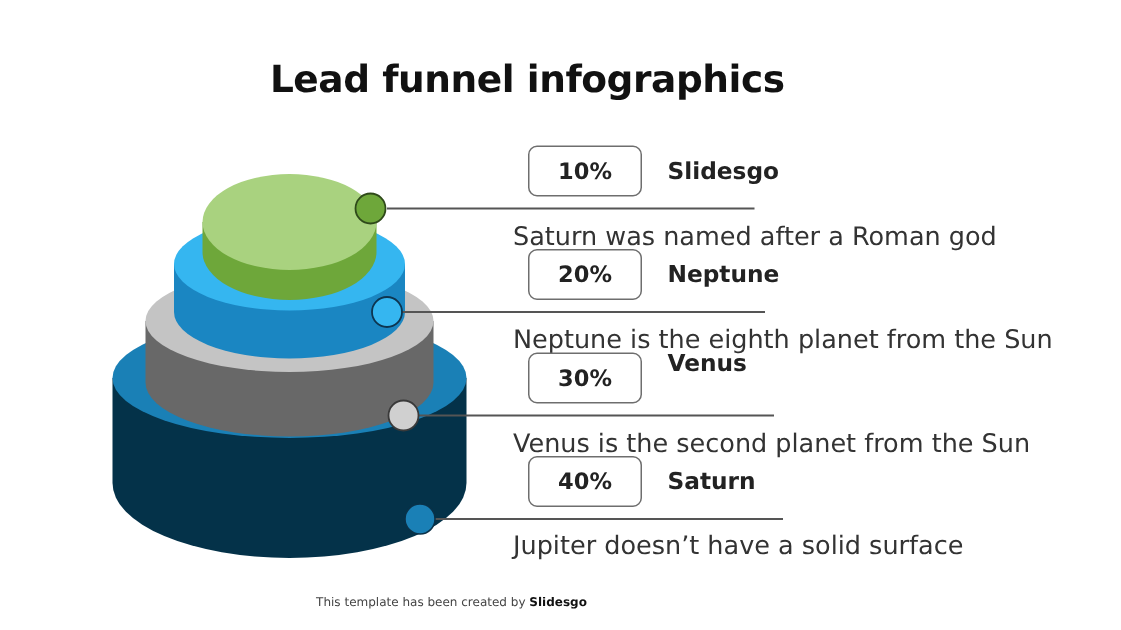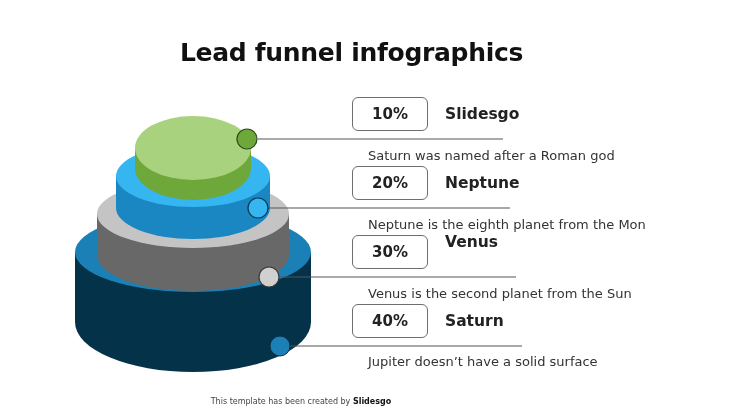--- a/index.html
+++ b/index.html
@@ -5,21 +5,21 @@
   html, body { margin: 0; padding: 0; background: #ffffff; }
   body { width: 747px; height: 420px; position: relative; overflow: hidden;
          font-family: "DejaVu Sans", sans-serif; color: #1a1a1a; }
   .title { position: absolute; left: 0; width: 703px; top: 38px; text-align: center;
            font-size: 25px; font-weight: bold; letter-spacing: -0.3px; color: #111; }
   svg.funnel { position: absolute; left: 0; top: 0; }
   .pct-box { position: absolute; left: 352px; width: 76px; height: 34px; border: 1.3px solid #6e6e6e;
              border-radius: 6px; box-sizing: border-box; display: flex; align-items: center;
              justify-content: center; font-size: 15px; font-weight: bold; color: #222; background: #fff; }
   .item-name { position: absolute; left: 445px; font-size: 15.5px; font-weight: bold; color: #222; }
-  .item-desc { position: absolute; left: 368px; font-size: 13px; color: #333; }
+  .item-desc { position: absolute; left: 342px; font-size: 17px; color: #333; }
   .footer { position: absolute; left: 0; width: 602px; top: 397px; text-align: center;
             font-size: 8px; color: #444; }
   .footer b { color: #111; }
 </style>
 </head>
 <body>
 
 <div class="title">Lead funnel infographics</div>
 
 <svg class="funnel" width="747" height="420" viewBox="0 0 747 420">
@@ -54,21 +54,21 @@
   <circle cx="269" cy="277" r="10" fill="#d0d0d0" stroke="#3a3a3a" stroke-width="1.2"></circle>
   <circle cx="280" cy="346" r="10" fill="#1a80b6" stroke="#0a3148" stroke-width="1"></circle>
 </svg>
 
 <div class="pct-box" style="top:97px">10%</div>
 <div class="item-name" style="top:105px">Slidesgo</div>
 <div class="item-desc" style="top:148px">Saturn was named after a Roman god</div>
 
 <div class="pct-box" style="top:166px">20%</div>
 <div class="item-name" style="top:174px">Neptune</div>
-<div class="item-desc" style="top:217px">Neptune is the eighth planet from the Mon</div>
+<div class="item-desc" style="top:217px">Neptune is the eighth planet from the Sun</div>
 
 <div class="pct-box" style="top:235px">30%</div>
 <div class="item-name" style="top:233px">Venus</div>
 <div class="item-desc" style="top:286px">Venus is the second planet from the Sun</div>
 
 <div class="pct-box" style="top:304px">40%</div>
 <div class="item-name" style="top:312px">Saturn</div>
 <div class="item-desc" style="top:354px">Jupiter doesn’t have a solid surface</div>
 
 <div class="footer"><span>This template has been created by </span><b>Slidesgo</b></div>

